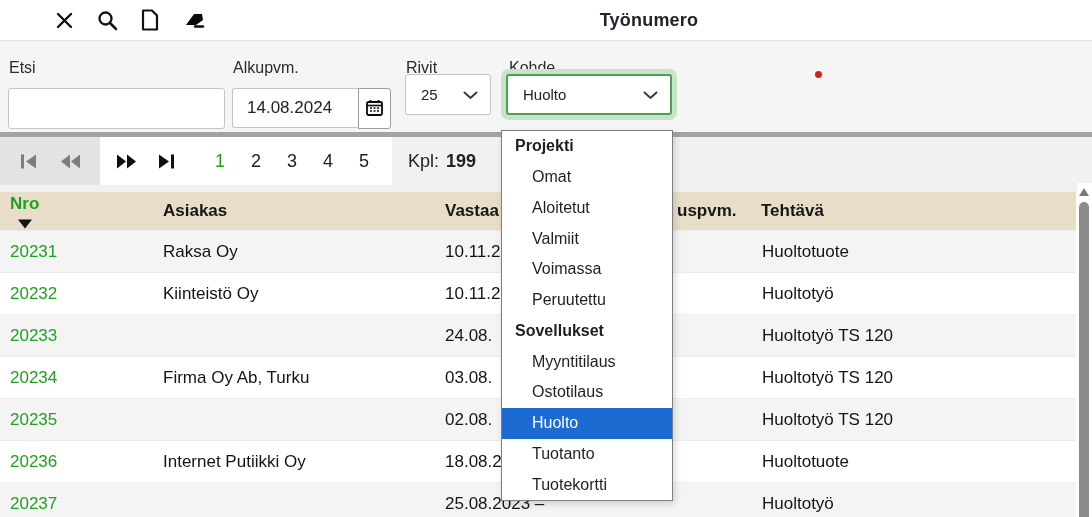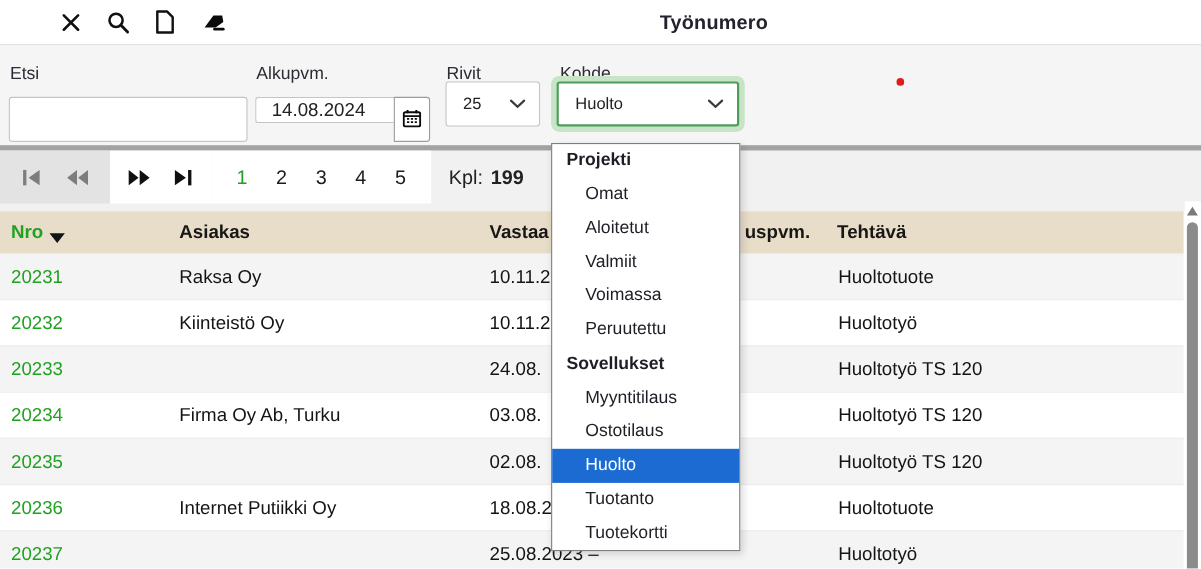--- a/index.html
+++ b/index.html
@@ -12,21 +12,21 @@
   .tb-btn{width:26px;height:26px;display:flex;align-items:center;justify-content:center;background:none;border:none;padding:0;cursor:pointer;}
   .tb-title{flex:1;text-align:center;font-size:18px;font-weight:600;color:#23232e;letter-spacing:.2px;}
 
   
   .filters{position:absolute;top:40px;left:0;right:0;height:97px;background:#f5f5f6;border-top:1px solid #e2e2e2;border-bottom:5px solid #a3a3a3;box-sizing:border-box;padding-left:25px;}
   .flabel{position:absolute;top:18px;font-size:16px;color:#2b2b33;}
   .lbl-etsi{left:9px}.lbl-alku{left:233px}.lbl-rivit{left:406px}.lbl-kohde{left:509px}
   .txt-input{position:absolute;top:47px;height:41px;box-sizing:border-box;border:1px solid #c5c5c5;border-radius:3px;background:#fff;font-size:17px;color:#222;font-family:inherit;padding:0 12px;}
   .in-etsi{left:8px;width:217px;}
   .dategroup{position:absolute;left:232px;top:47px;height:41px;display:flex;}
-  .in-date{width:126px;height:24px;box-sizing:border-box;border:1px solid #c5c5c5;border-right:none;border-radius:3px 0 0 3px;background:#fff;font-size:17px;color:#222;font-family:inherit;padding:0 0 0 14px;}
+  .in-date{width:126px;height:40px;box-sizing:border-box;border:1px solid #c5c5c5;border-right:none;border-radius:3px 0 0 3px;background:#fff;font-size:17px;color:#222;font-family:inherit;padding:0 0 0 14px;}
   .btn-cal{width:33px;height:41px;box-sizing:border-box;border:1px solid #9c9c9c;border-radius:0 3px 3px 0;background:#fff;display:flex;align-items:center;justify-content:center;cursor:pointer;padding:0;}
   .selectbox{position:absolute;top:33px;height:41px;box-sizing:border-box;border:1px solid #c5c5c5;border-radius:3px;background:#fff;font-size:15px;color:#222;display:flex;align-items:center;padding:0 12px 0 15px;cursor:pointer;}
   .selectbox .sel-val{flex:1;}
   .sel-rivit{left:405px;width:86px;}
   .sel-kohde{left:506px;width:166px;border:2px solid #4f9e58;box-shadow:0 0 0 5px #c7e4c9;z-index:11;}
   .red-dot{position:absolute;left:815px;top:30px;width:7px;height:7px;border-radius:50%;background:#dd1c1c;}
 
   
   .pagebar{position:absolute;top:137px;left:0;right:0;height:55px;background:#f1f1f1;}
   .pb-strip{position:absolute;top:0;left:0;height:48px;display:flex;}
@@ -37,21 +37,21 @@
   .pb-btn{background:none;border:none;padding:2px 4px;cursor:pointer;display:flex;align-items:center;}
   .pb-page{background:none;border:none;font-family:inherit;font-size:18px;color:#1c1c1c;cursor:pointer;padding:0 3px;}
   .pb-page.current{color:#21a121;}
   .pb-count{position:absolute;left:408px;top:0;height:48px;display:flex;align-items:center;font-size:18px;color:#222;gap:7px;}
   .pb-count b{font-weight:700;text-align:center;}
 
   
   .grid{position:absolute;top:192px;left:0;width:1076px;}
   .ghead{position:relative;height:38px;background:#e8ddc8;font-weight:700;font-size:17px;color:#171717;}
   .ghead .hc{position:absolute;top:50%;transform:translateY(-50%);white-space:nowrap;}
-  .h-nro{left:10px;color:#21a121;display:flex;align-items:flex-end;gap:6px;cursor:pointer;}
+  .h-nro{left:10px;color:#21a121;display:flex;align-items:center;gap:6px;cursor:pointer;flex-direction:column;}
   .sort-tri{width:0;height:0;border-left:7px solid transparent;border-right:7px solid transparent;border-top:9px solid #141414;display:inline-block;}
   .h-asiakas{left:163px}.h-col3{left:445px}.h-col4{left:677px}.h-tehtava{left:761px}
   .grow{position:relative;height:41px;background:#fff;border-top:1px solid #ececec;font-size:17px;}
   .grow.alt{background:#f4f4f4;}
   .cell{position:absolute;top:50%;transform:translateY(-50%);white-space:nowrap;color:#141414;}
   .c-nro{left:10px;}
   .c-nro a{color:#21a121;cursor:pointer;}
   .c-asiakas{left:163px}.c-pvm{left:445px}.c-tehtava{left:762px}
 
   

